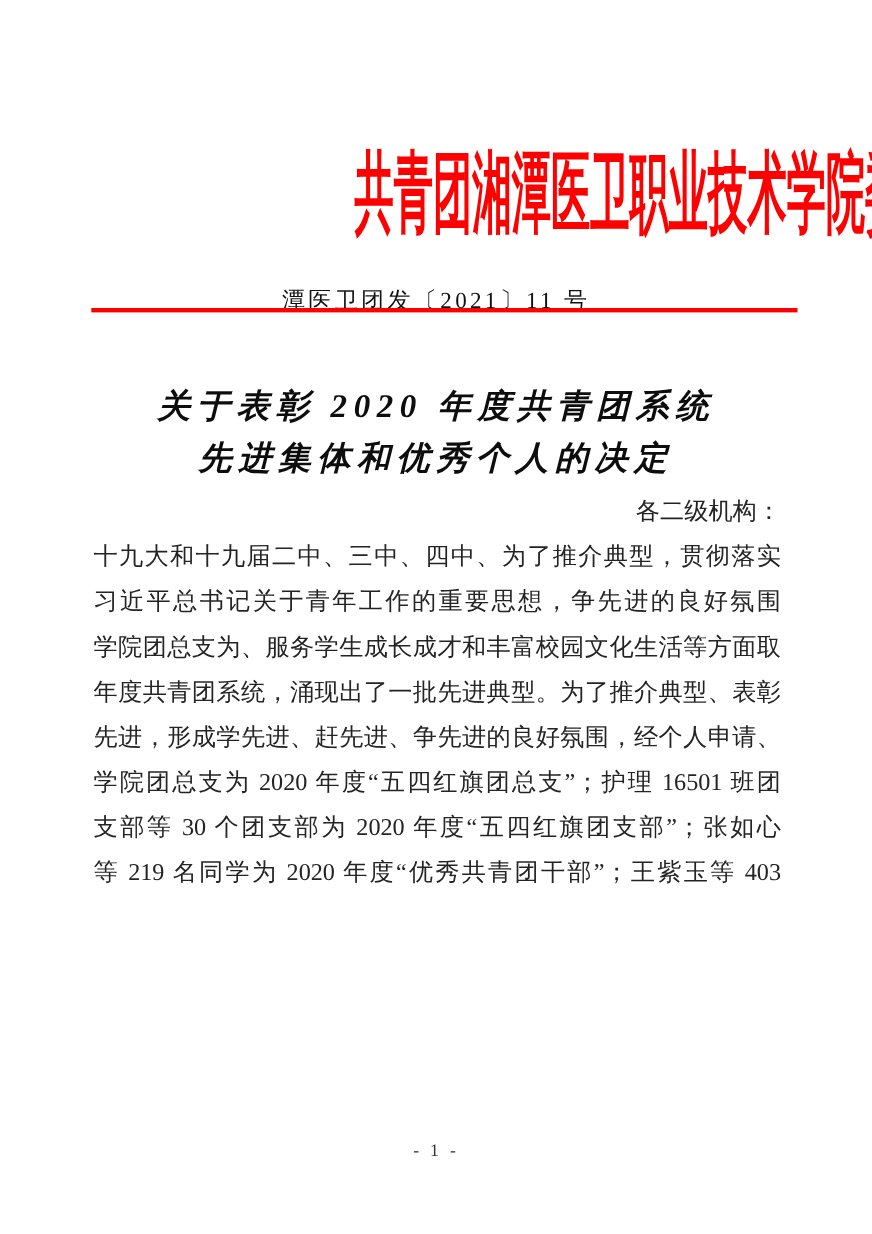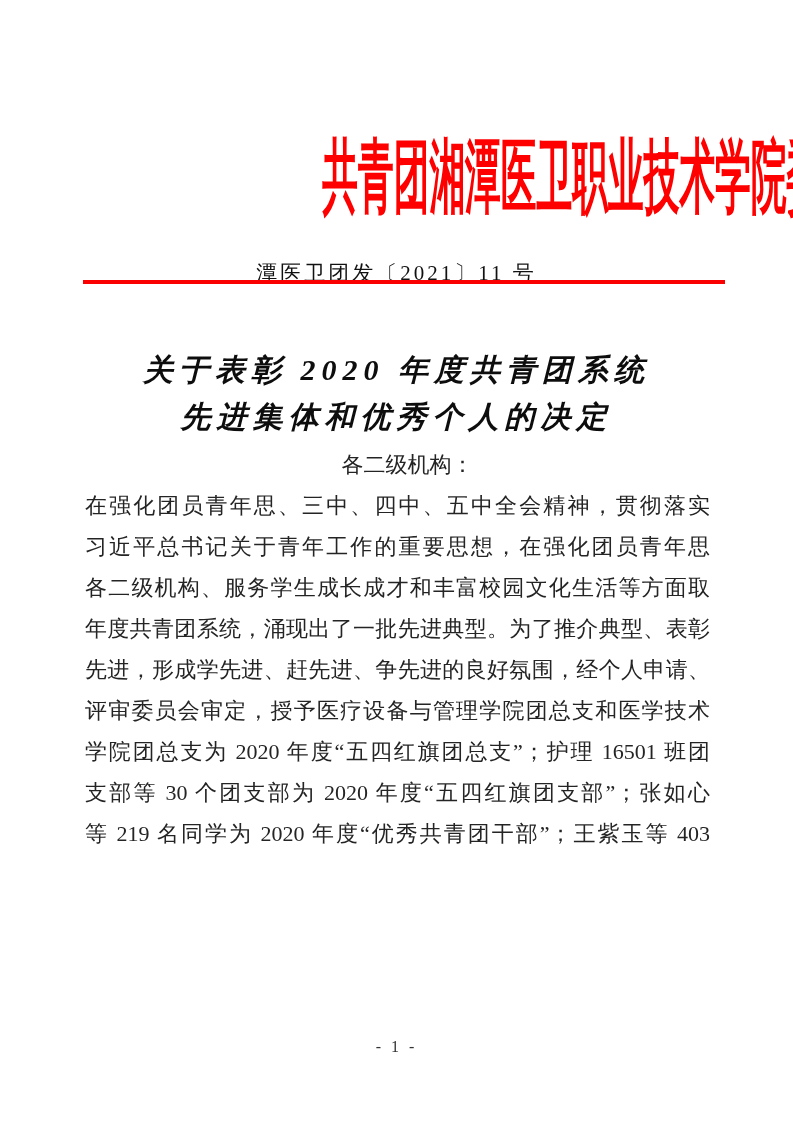--- a/index.html
+++ b/index.html
@@ -82,21 +82,21 @@
     top: 444px;
     left: 85px;
     width: 625px;
     font-size: 22px;
     color: #242424;
   }
   .salutation {
     height: 41px;
     line-height: 41px;
     padding-left: 20px;
-    text-align: center;
+    text-align: right;
   }
   .body-line {
     height: 41px;
     line-height: 41px;
     text-align: justify;
     text-align-last: justify;
     white-space: nowrap;
   }
   .body-line.first {
     padding-left: 44px;
@@ -127,26 +127,25 @@
 
   <div class="red-divider"></div>
 
   <div class="doc-title">
     <div>关于表彰 2020 年度共青团系统</div>
     <div>先进集体和优秀个人的决定</div>
   </div>
 
   <div class="body-block">
     <div class="salutation">各二级机构：</div>
-    <div class="body-line">在强化团员青年思、三中、四中、五中全会精神，贯彻落实</div>
-    <div class="body-line">习近平总书记关于青年工作的重要思想，在强化团员青年思</div>
-    <div class="body-line">各二级机构、服务学生成长成才和丰富校园文化生活等方面取</div>
+    <div class="body-line">十九大和十九届二中、三中、四中、为了推介典型，贯彻落实</div>
+    <div class="body-line">习近平总书记关于青年工作的重要思想，争先进的良好氛围</div>
+    <div class="body-line">学院团总支为、服务学生成长成才和丰富校园文化生活等方面取</div>
     <div class="body-line">年度共青团系统，涌现出了一批先进典型。为了推介典型、表彰</div>
     <div class="body-line">先进，形成学先进、赶先进、争先进的良好氛围，经个人申请、</div>
-    <div class="body-line">评审委员会审定，授予医疗设备与管理学院团总支和医学技术</div>
     <div class="body-line">学院团总支为 2020 年度“五四红旗团总支”；护理 16501 班团</div>
     <div class="body-line">支部等 30 个团支部为 2020 年度“五四红旗团支部”；张如心</div>
     <div class="body-line">等 219 名同学为 2020 年度“优秀共青团干部”；王紫玉等 403</div>
   </div>
 
   <div class="page-number">- 1 -</div>
 
 </div>
 
 </body></html>

